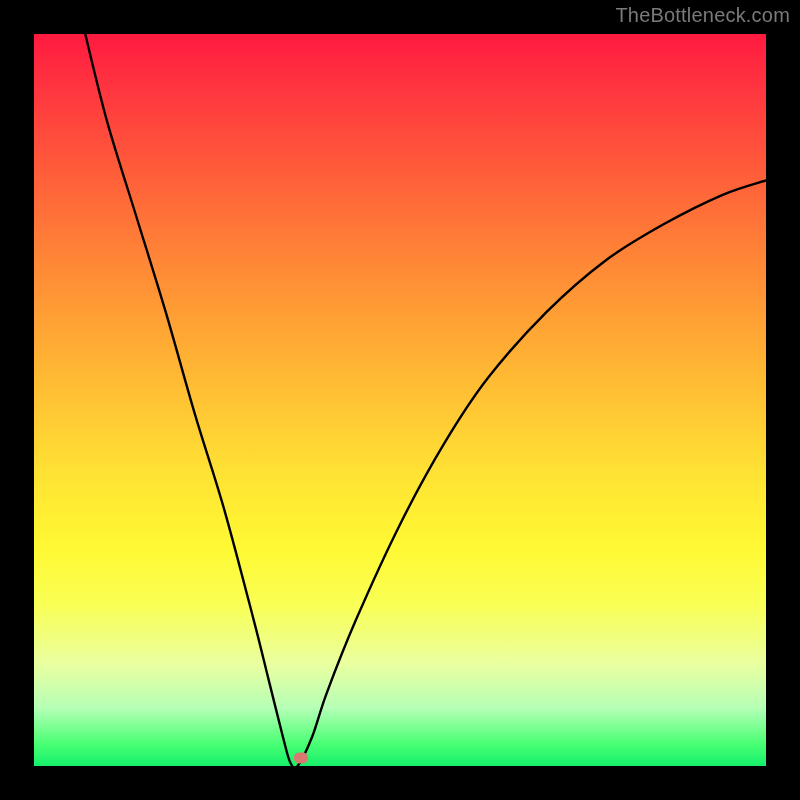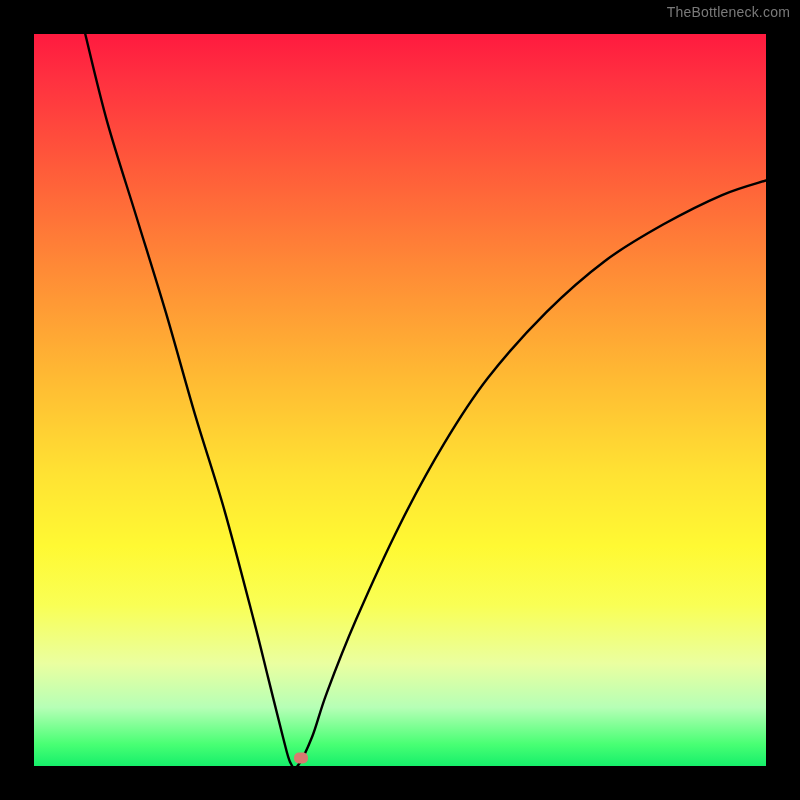--- a/index.html
+++ b/index.html
@@ -17,21 +17,21 @@
     top: 0;
     width: 800px;
     height: 800px;
     background: #000;
   }
   .watermark {
     position: absolute;
     top: 4px;
     right: 10px;
     color: #7a7a7a;
-    font-size: 14px;
+    font-size: 20px;
     font-weight: 500;
     letter-spacing: 0.2px;
     user-select: none;
     margin-left: 6px;
   }
   .plot {
     position: absolute;
     left: 34px;
     top: 34px;
     width: 732px;

